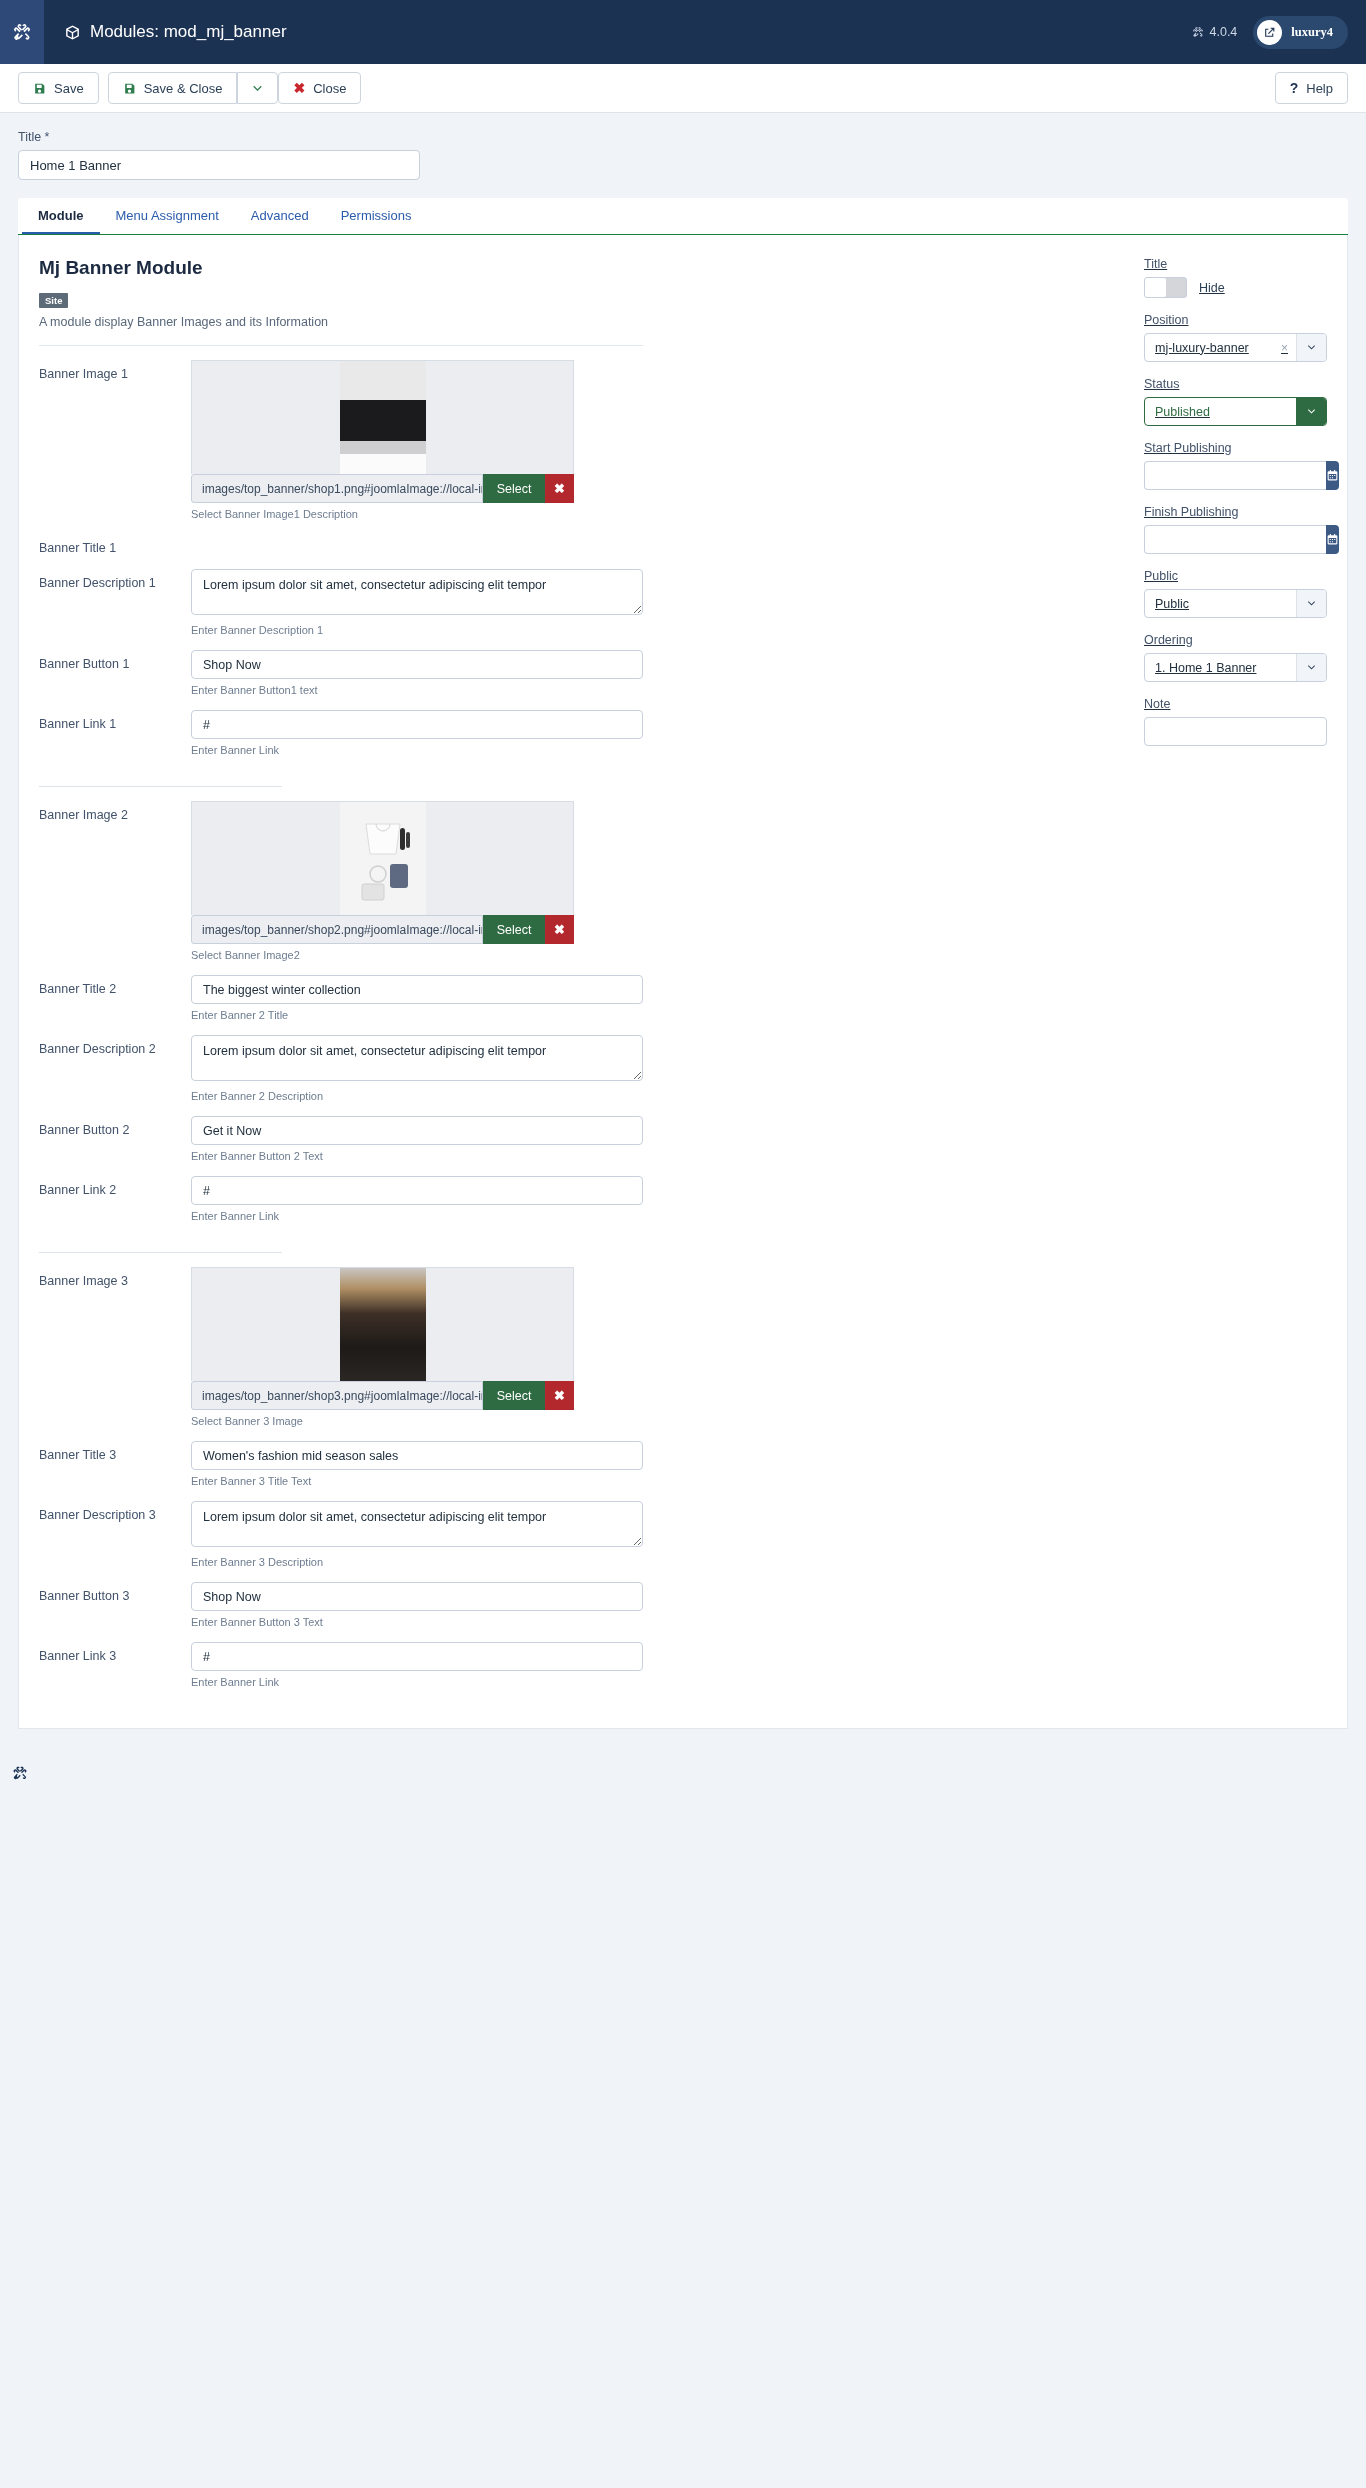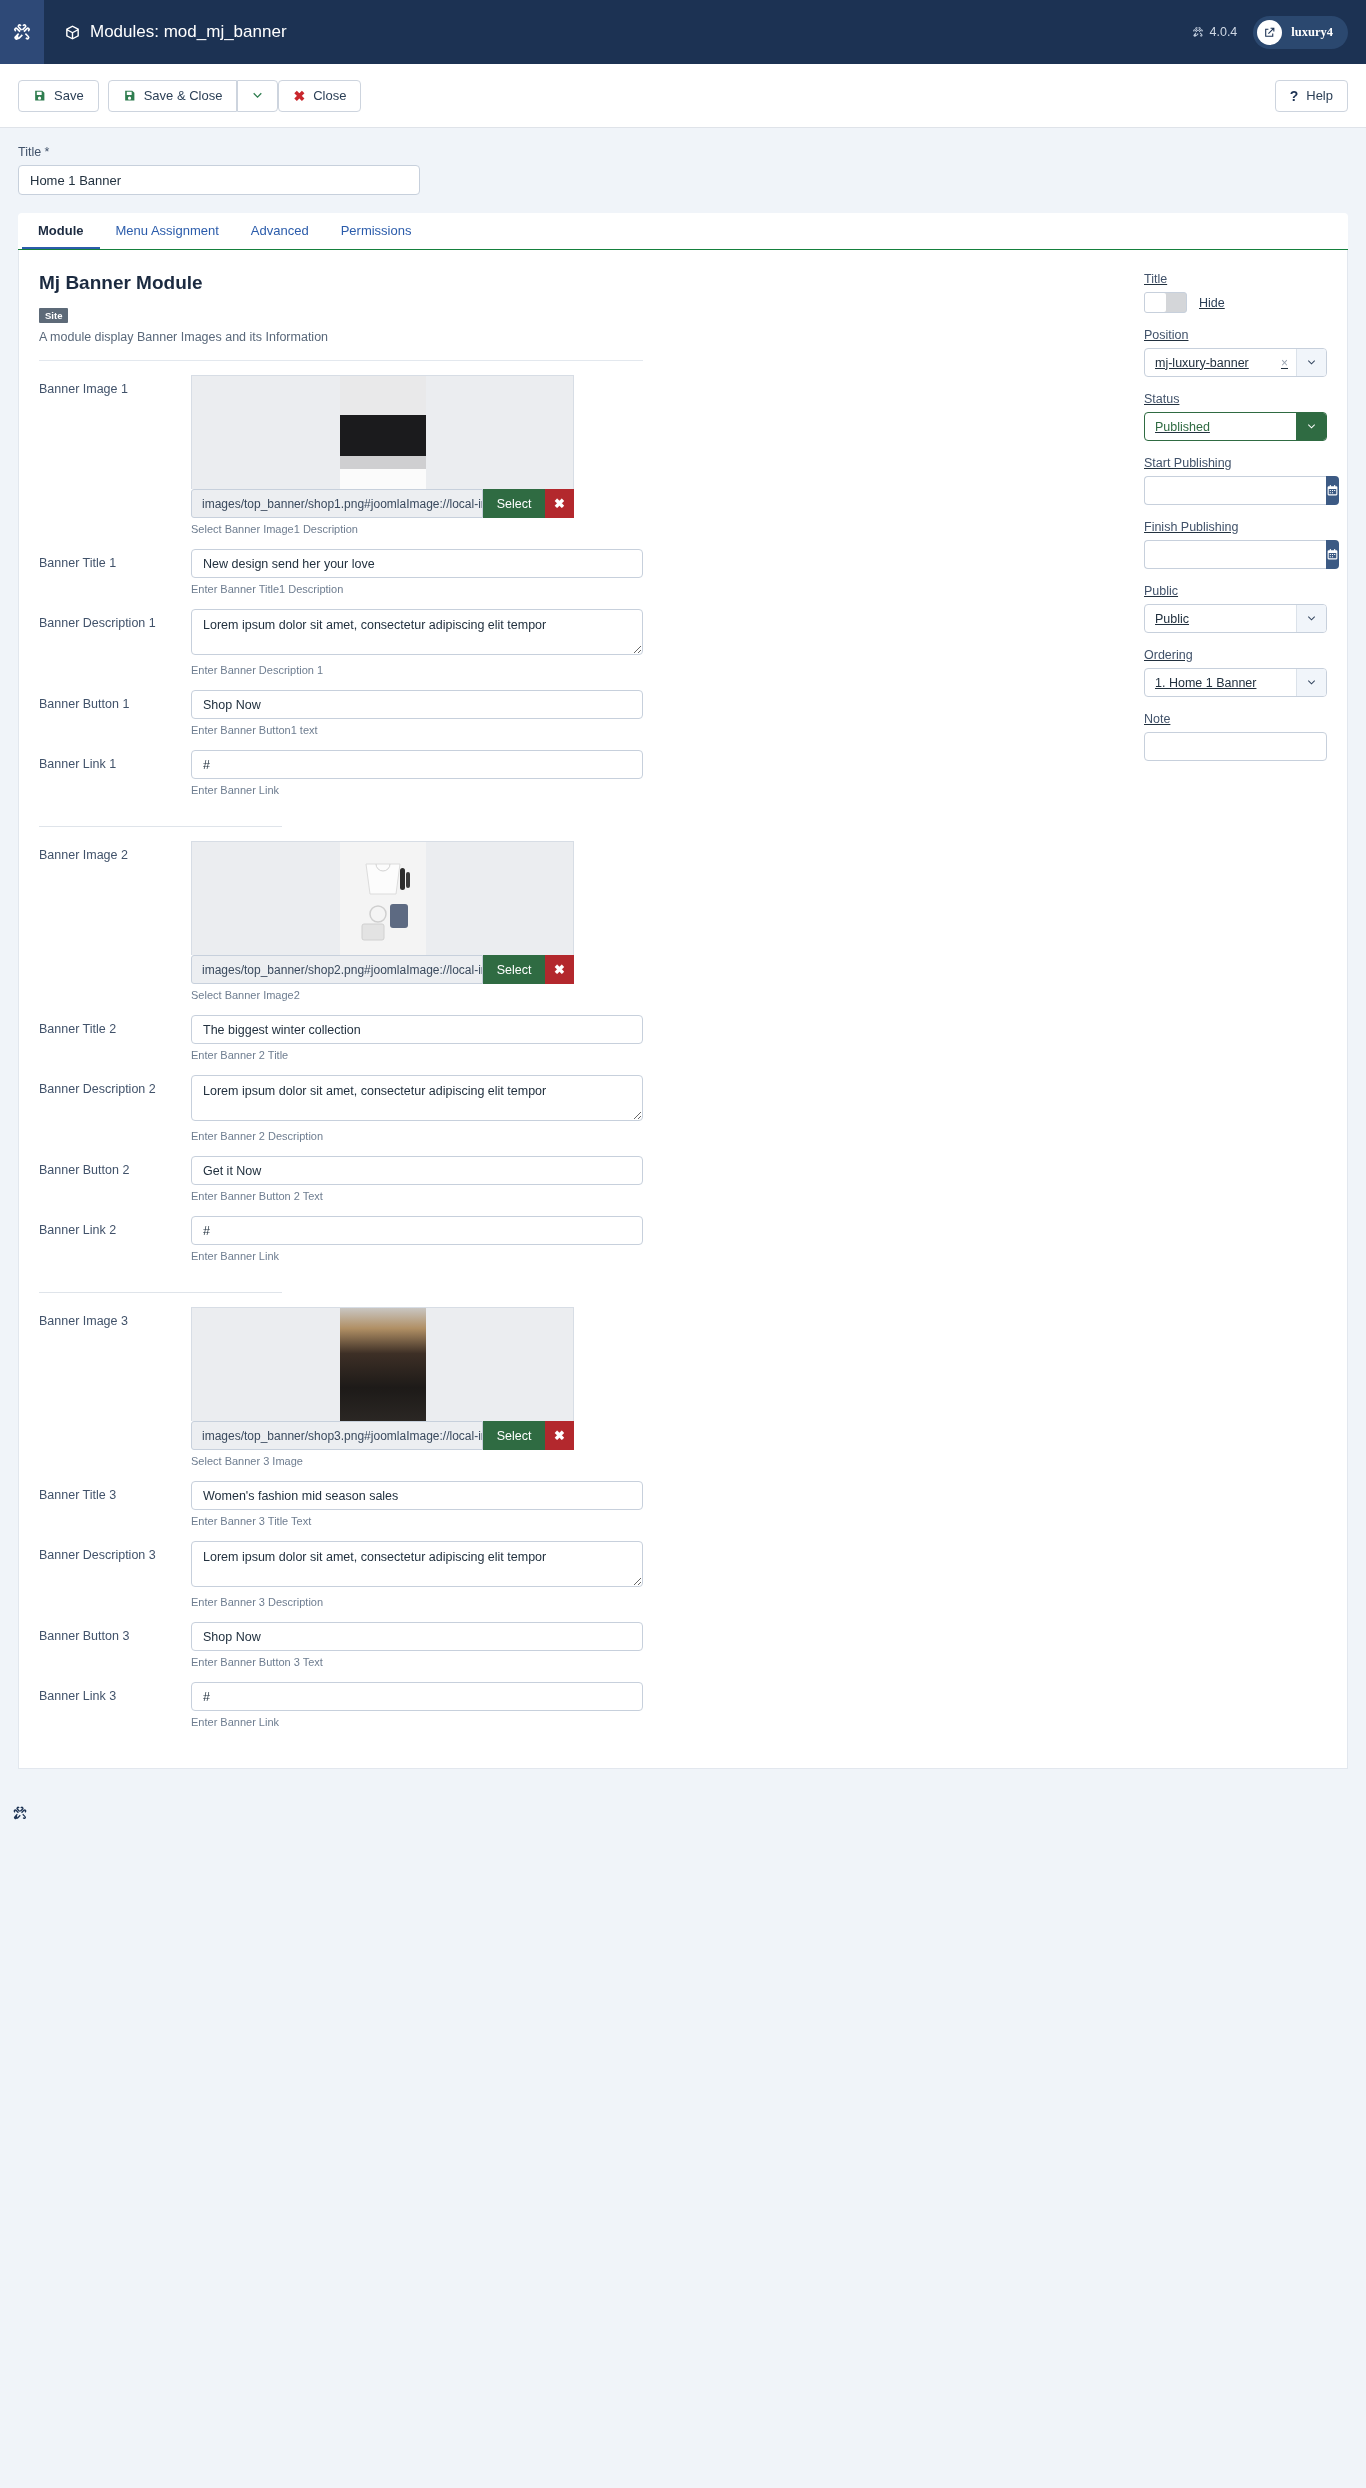--- a/index.html
+++ b/index.html
@@ -69,21 +69,21 @@
     width: 25px; height: 25px;
     background: #fff;
     border-radius: 50%;
     display: flex; align-items:center; justify-content:center;
   }
   .site-chip .ext-ico svg { width: 13px; height: 13px; }
 
   
   .toolbar {
     background: #fff;
-    height: 64px;
+    height: 49px;
     display: flex;
     align-items: center;
     padding: 16px 18px;
     border-bottom: 1px solid #dfe3e9;
   }
   .btn {
     height: 32px;
     border: 1px solid #cdd4de;
     background: #fff;
     border-radius: 4px;
@@ -465,24 +465,20 @@
             <button class="btn-select">Select</button>
             <button class="btn-clear">✖</button>
           </div>
           <div class="help-text">Select Banner Image1 Description</div>
         </div>
       </div>
     </div>
 
     <div class="field-row">
       <div class="field-label">Banner Title 1</div>
-      <div class="field-ctrl">
-        <input class="inp" type="text" value="New design send her your love" style="">
-        <div class="help-text">Enter Banner Title1 Description</div>
-      </div>
     </div>
 
     <div class="field-row">
       <div class="field-label">Banner Description 1</div>
       <div class="field-ctrl">
         <textarea class="inp" style="">Lorem ipsum dolor sit amet, consectetur adipiscing elit tempor</textarea>
         <div class="help-text">Enter Banner Description 1</div>
       </div>
     </div>
 

